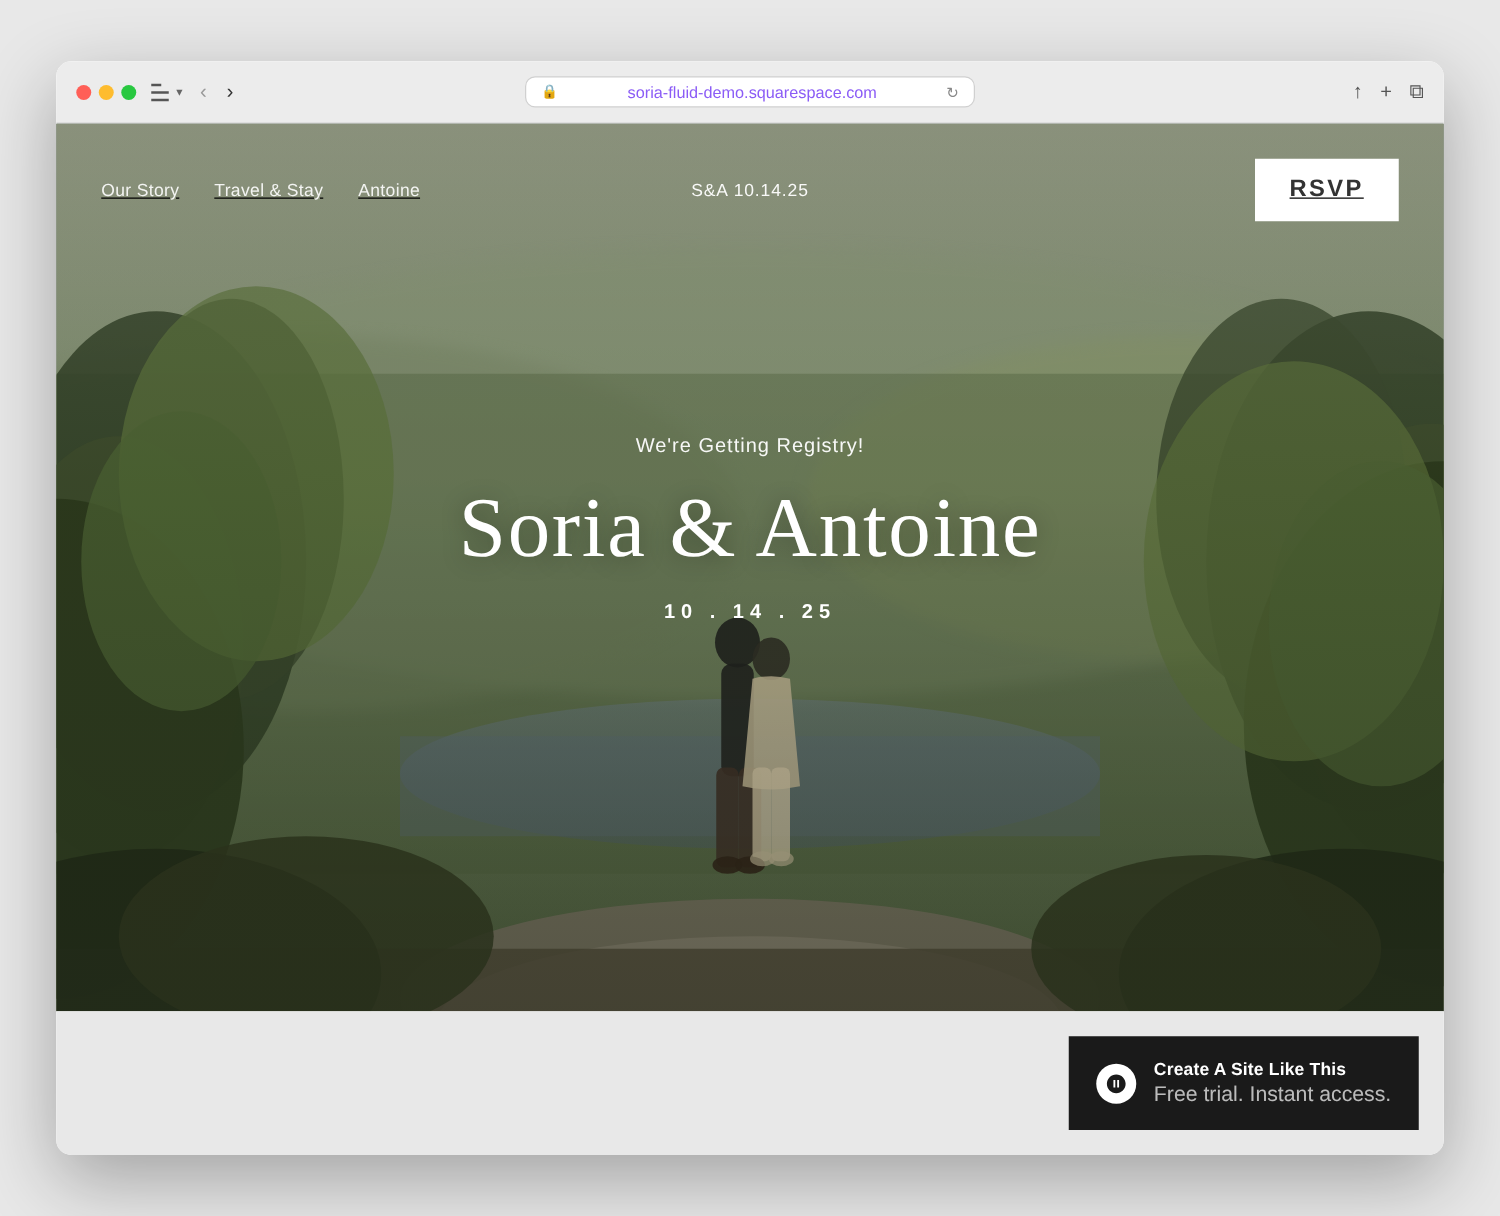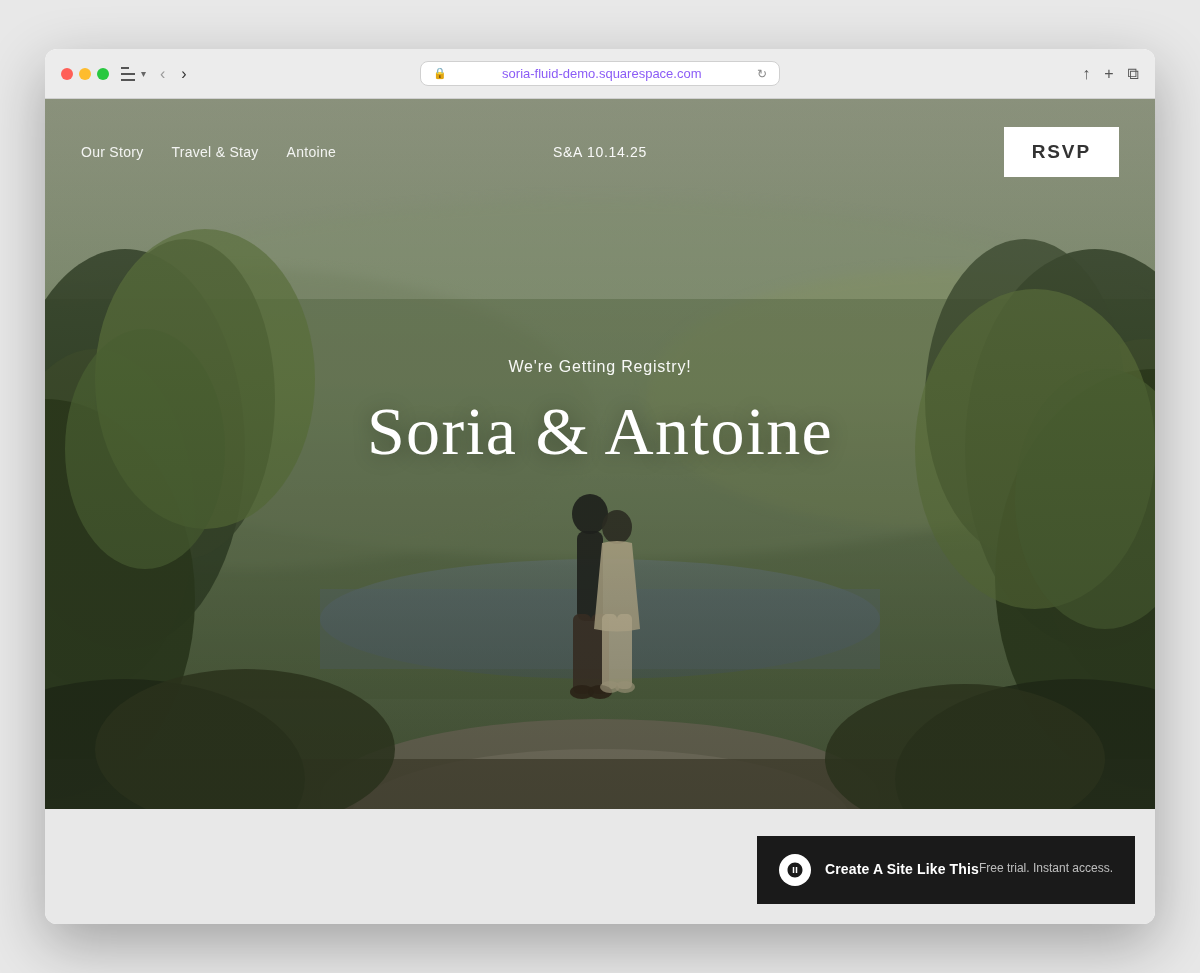--- a/index.html
+++ b/index.html
@@ -166,20 +166,21 @@
     .site-nav {
       position: absolute;
       top: 0;
       left: 0;
       right: 0;
       z-index: 10;
       display: flex;
       align-items: center;
       justify-content: space-between;
       padding: 28px 36px;
+      text-decoration: underline;
     }
 
     .nav-links {
       display: flex;
       gap: 28px;
       align-items: center;
     }
 
     .nav-link {
       color: rgba(255,255,255,0.9);
@@ -281,32 +282,32 @@
       flex-shrink: 0;
     }
 
     .squarespace-logo svg {
       width: 18px;
       height: 18px;
     }
 
     .cta-text {
       display: flex;
-      flex-direction: row;
+      flex-direction: column;
     }
 
     .cta-title {
       font-size: 14px;
       font-weight: 600;
       letter-spacing: 0.01em;
       margin-bottom: 3px;
     }
 
     .cta-subtitle {
-      font-size: 12px;
+      font-size: 17px;
       opacity: 0.7;
     }
 
     
     .address-bar-wrapper {
       position: absolute;
       left: 50%;
       transform: translateX(-50%);
       width: 360px;
     }
@@ -453,20 +454,21 @@
         </div>
 
         <span class="site-title">S&amp;A 10.14.25</span>
 
         <button class="rsvp-button">RSVP</button>
       </nav>
 
       <div class="hero-text">
         <p class="hero-subtitle">We're Getting Registry!</p>
         <h1 class="hero-names">Soria &amp; Antoine</h1>
+        <p class="hero-date">10 . 14 . 25</p>
       </div>
 
     </div>
 
     <div class="bottom-section">
 
       <div class="cta-banner">
         <div class="squarespace-logo">
           <svg viewBox="0 0 24 24" fill="#1a1a1a" xmlns="http://www.w3.org/2000/svg">
             <path d="M12 2C6.48 2 2 6.48 2 12s4.48 10 10 10 10-4.48 10-10S17.52 2 12 2zm-1 14H9V8h2v8zm4 0h-2V8h2v8z"></path>

